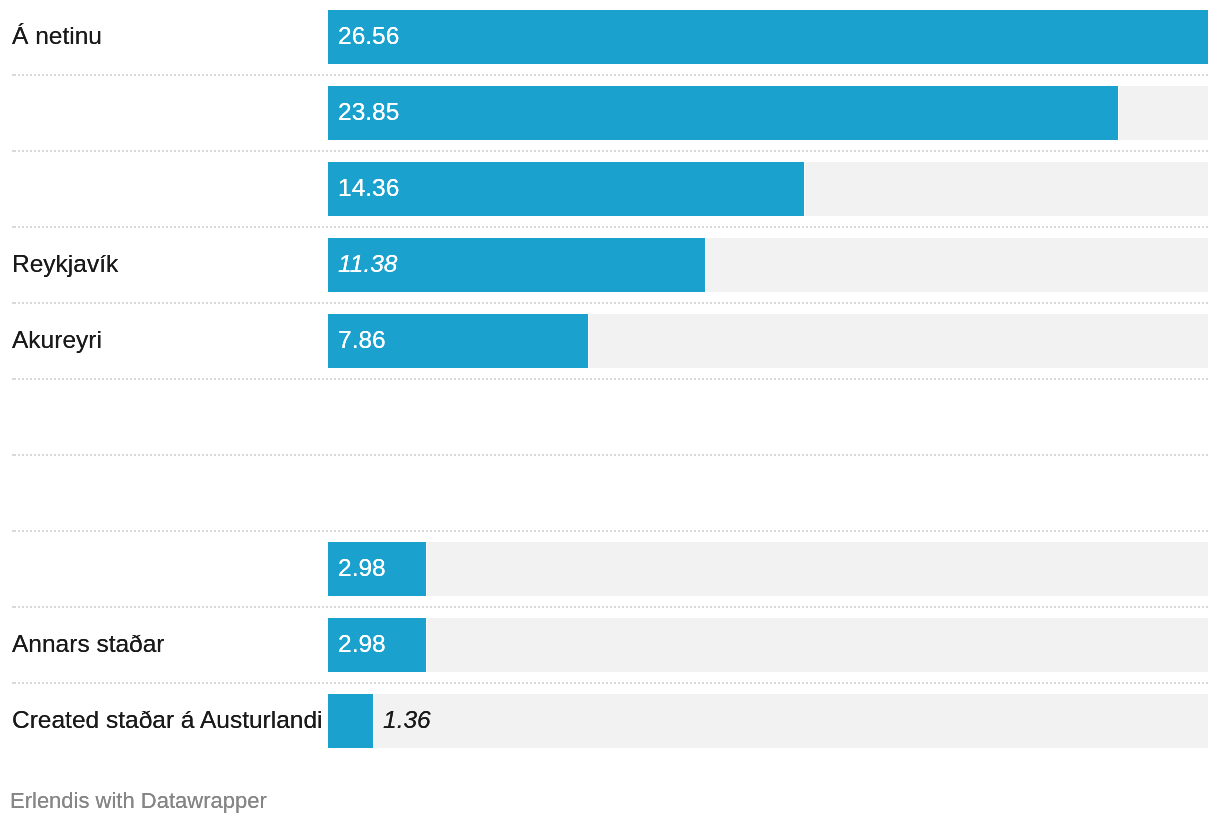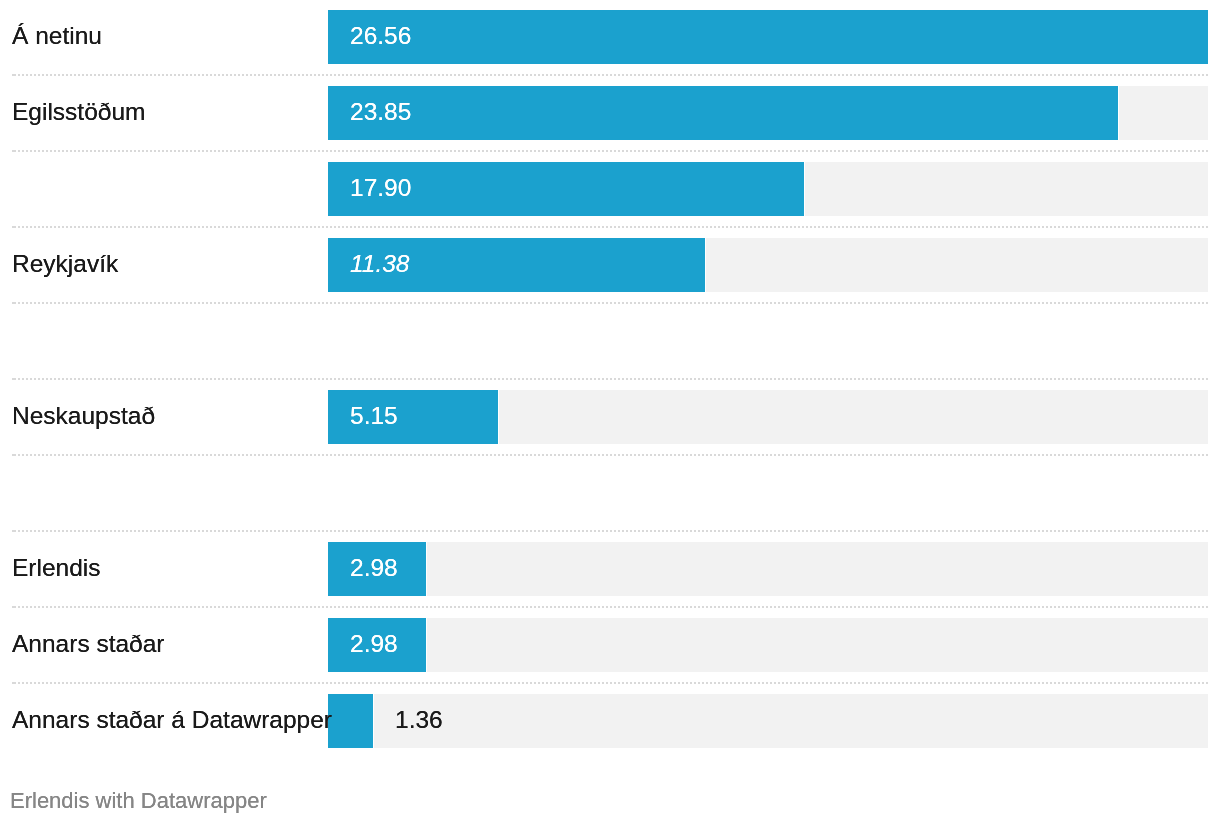--- a/index.html
+++ b/index.html
@@ -70,21 +70,20 @@
     height: 54px;
     background: #ffffff;
   }
   .bar-value {
     position: absolute;
     top: -1px;
     height: 54px;
     line-height: 54px;
     font-size: 24.5px;
     white-space: nowrap;
-    margin-left: 12px;
   }
   .bar-value.inside  { color: #ffffff; text-shadow: 0 0 0.6px #ffffff; }
   .bar-value.outside { color: #1a1a1a; text-shadow: 0 0 0.6px #1a1a1a; }
   .sep {
     position: absolute;
     left: 12px;
     width: 1196px;
     height: 2px;
     background-image:
       linear-gradient(to right, #d9d9d9 0 2px, rgba(0,0,0,0) 2px),
@@ -115,71 +114,69 @@
       <div class="track" style="background: rgb(242, 242, 242);"></div>
       <div class="bar" style="width: 880px; background: rgb(27, 161, 206);"></div>
       <div class="row-label">Á netinu</div>
       <div class="bar-value inside" style="left: 338px;">26.56</div>
     </div>
     <div class="sep" style="top:74px"></div>
 
     <div class="row" style="top:86px">
       <div class="track" style="background: rgb(242, 242, 242);"></div>
       <div class="bar" style="width: 790px; background: rgb(27, 161, 206);"></div>
-      <div class="row-label">Egilsstöðum</div>
       <div class="bar-value inside" style="left: 338px;">23.85</div>
     </div>
     <div class="sep" style="top:150px"></div>
 
     <div class="row" style="top:162px">
       <div class="track" style="background: rgb(242, 242, 242);"></div>
       <div class="bar" style="width: 476px; background: rgb(27, 161, 206);"></div>
-      <div class="bar-value inside" style="left: 338px;">17.90</div>
+      <div class="bar-value inside" style="left: 338px;">14.36</div>
     </div>
     <div class="sep" style="top:226px"></div>
 
     <div class="row" style="top:238px">
       <div class="track" style="background: rgb(242, 242, 242);"></div>
       <div class="bar" style="width: 377px; background: rgb(27, 161, 206);"></div>
       <div class="row-label">Reykjavík</div>
       <div class="bar-value inside" style="left: 338px; font-style: italic;">11.38</div>
     </div>
     <div class="sep" style="top:302px"></div>
 
+    <div class="row" style="top:314px">
+      <div class="track" style="background: rgb(242, 242, 242);"></div>
+      <div class="bar" style="width: 260px; background: rgb(27, 161, 206);"></div>
+      <div class="row-label">Akureyri</div>
+      <div class="bar-value inside" style="left: 338px;">7.86</div>
+    </div>
     <div class="sep" style="top:378px"></div>
 
-    <div class="row" style="top:390px">
-      <div class="track" style="background: rgb(242, 242, 242);"></div>
-      <div class="bar" style="width: 170px; background: rgb(27, 161, 206);"></div>
-      <div class="row-label">Neskaupstað</div>
-      <div class="bar-value inside" style="left: 338px;">5.15</div>
-    </div>
     <div class="sep" style="top:454px"></div>
 
     <div class="sep" style="top:530px"></div>
 
     <div class="row" style="top:542px">
       <div class="track" style="background: rgb(242, 242, 242);"></div>
       <div class="bar" style="width: 98px; background: rgb(27, 161, 206);"></div>
-      <div class="row-label">Erlendis</div>
       <div class="bar-value inside" style="left: 338px;">2.98</div>
     </div>
     <div class="sep" style="top:606px"></div>
 
     <div class="row" style="top:618px">
       <div class="track" style="background: rgb(242, 242, 242);"></div>
       <div class="bar" style="width: 98px; background: rgb(27, 161, 206);"></div>
       <div class="row-label">Annars staðar</div>
       <div class="bar-value inside" style="left: 338px;">2.98</div>
     </div>
     <div class="sep" style="top:682px"></div>
 
     <div class="row" style="top:694px">
       <div class="track" style="background: rgb(242, 242, 242);"></div>
       <div class="bar" style="width: 45px; background: rgb(27, 161, 206);"></div>
-      <div class="row-label">Annars staðar á Datawrapper</div>
-      <div class="bar-value outside" style="left: 383px;">1.36</div>
+      <div class="row-label">Created staðar á Austurlandi</div>
+      <div class="bar-value outside" style="left: 383px; font-style: italic;">1.36</div>
     </div>
 
   </div>
 
   <div class="footer">Erlendis with Datawrapper</div>
 </div>
 
 </body></html>

